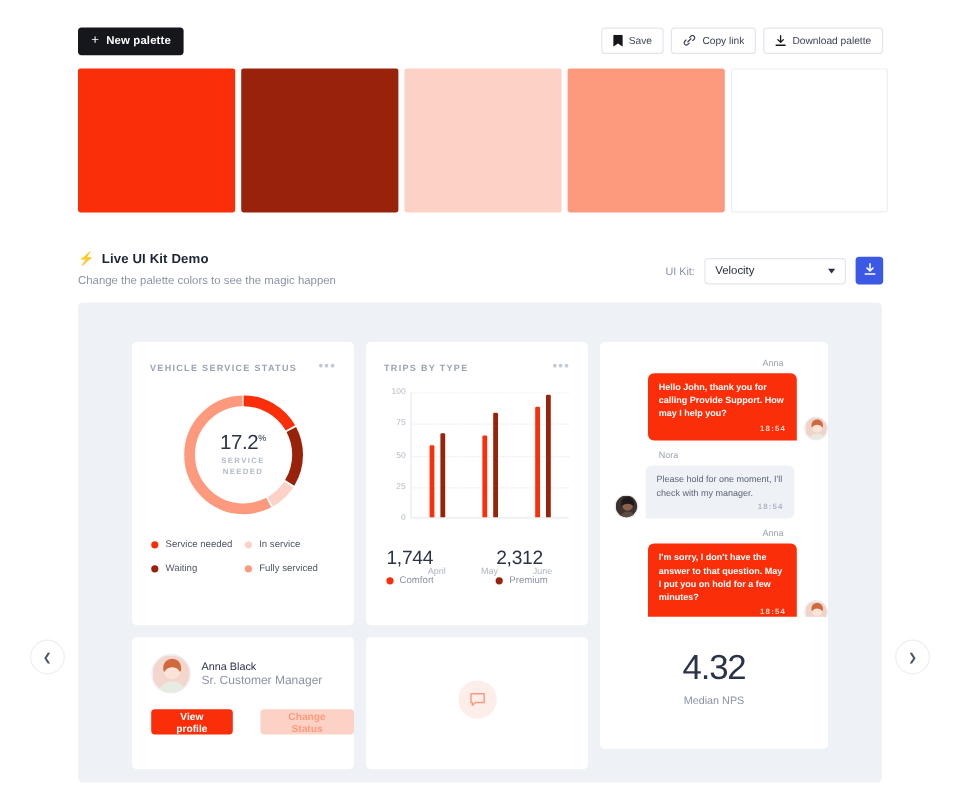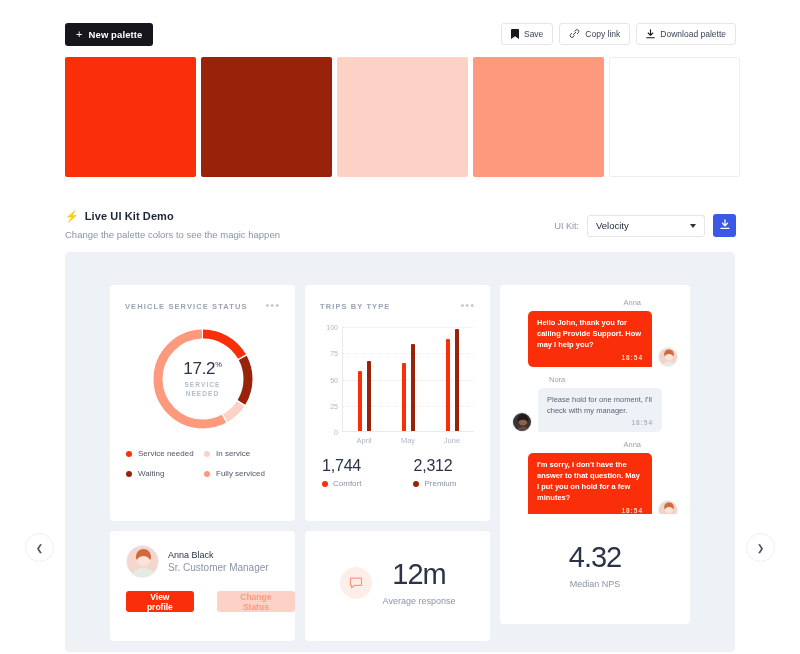--- a/index.html
+++ b/index.html
@@ -109,28 +109,28 @@
   
   .chart { position: relative; margin: 16px 0 0 13px; width: 160px; height: 120px; }
   .y-axis { position: absolute; left: 0; top: 0; width: 20px; height: 105px; }
   .y-tick { position: absolute; right: 0; transform: translateY(-50%); font-size: 7px; color: #aeb6c4; }
   .plot { position: absolute; left: 24px; top: 0; right: 4px; height: 105px; border-left: 1px solid #e7eaf0; border-bottom: 1px solid #e7eaf0; }
   .grid-line { position: absolute; left: 0; right: 0; border-top: 1px dotted #e7eaf0; }
   .groups { position: absolute; inset: 0; display: flex; align-items: flex-end; }
   .group { flex: 1; display: flex; align-items: flex-end; justify-content: center; gap: 5px; height: 100%; }
   .bar { width: 4px; border-radius: 1px 1px 0 0; }
   .x-labels { position: absolute; left: 24px; right: 4px; top: 109px; display: flex; }
-  .x-label { flex: 1; text-align: center; font-size: 7.5px; color: #aeb6c4; }
+  .x-label { flex: 1; text-align: center; font-size: 7.5px; color: #aeb6c4; margin-top: 35px; }
 
   .kpis { display: flex; margin: 10px 0 0 17px; gap: 52px; }
   .kpi-val { font-size: 16px; color: #2b3349; font-weight: 300; letter-spacing: -.2px; }
   .kpi-sub { margin-top: 4px; display: flex; align-items: center; gap: 5px; font-size: 8px; color: #8b93a6; }
 
   
-  .chat { padding: 13px 12px 0 12px; }
+  .chat { padding: 13px 0 0 12px; }
   .msg-block { margin-bottom: 8px; }
   .who { font-size: 7.5px; color: #9aa3b5; margin-bottom: 4px; }
   .who.right { text-align: right; padding-right: 37px; }
   .who.left { padding-left: 37px; }
   .row { display: flex; align-items: flex-end; gap: 6px; }
   .row.right { justify-content: flex-end; }
   .bubble { max-width: 124px; padding: 7px 9px 6px 9px; border-radius: 5px; position: relative; }
   .bubble p { font-size: 7.5px; line-height: 1.45; }
   .bubble.out { color: #fff; font-weight: bold; border-bottom-right-radius: 0; }
   .bubble.in { background: #eef1f6; color: #5c6478; border-bottom-left-radius: 0; }
@@ -428,24 +428,20 @@
 
   <div class="card" id="card-avg">
     <div class="stat-row">
       <div class="stat-icon" id="avg-icon" style="background: rgb(253, 238, 234);">
         <svg width="14" height="14" viewBox="0 0 14 14">
             <g stroke="#fd9a7e" stroke-width="1.2" fill="none" stroke-linejoin="round">
               <path d="M1.5 2.2h11v7.2H5.2L2.6 11.8V9.4H1.5z"></path>
             </g>
           </svg>
       </div>
-      <div class="stat-txt">
-        <div class="stat-val">12m</div>
-        <div class="stat-lbl">Average response</div>
-      </div>
     </div>
   </div>
 
   <div class="card" id="card-nps">
     <div class="stat-row">
       <div class="stat-txt">
         <div class="stat-val">4.32</div>
         <div class="stat-lbl">Median NPS</div>
       </div>
     </div>

